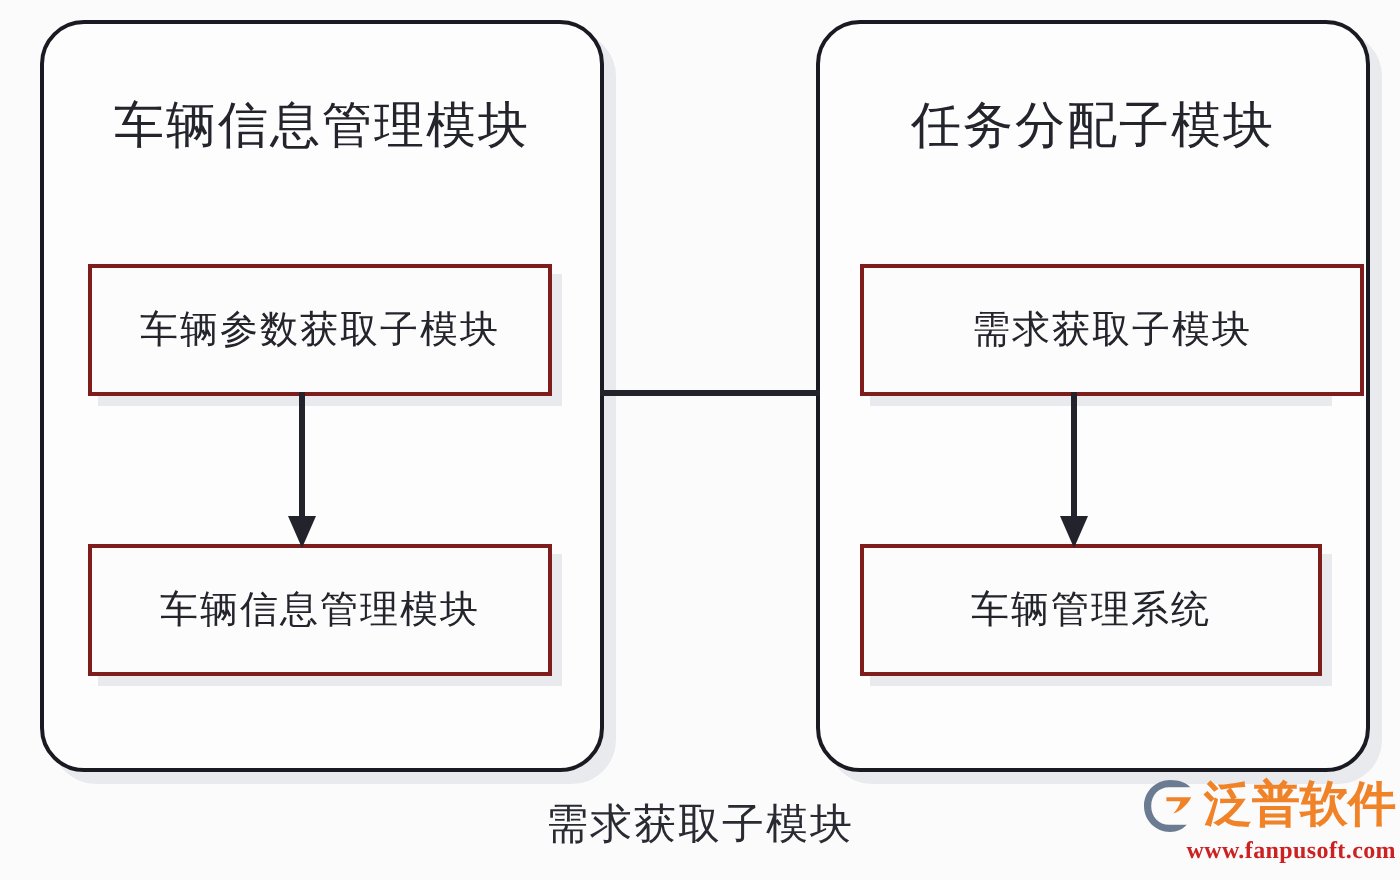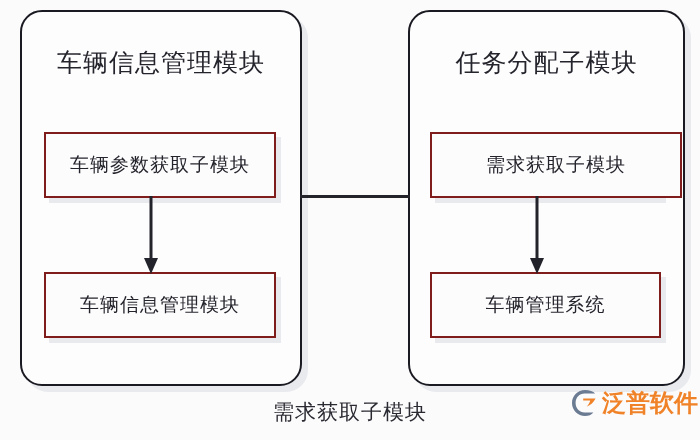--- a/index.html
+++ b/index.html
@@ -198,15 +198,16 @@
   <div id="caption">需求获取子模块</div>
 
   <div id="watermark">
     <div id="wm-top">
       <svg id="wm-mark" viewBox="0 0 28 28">
         <path d="M14 1 C6.8 1 1 6.8 1 14 C1 21.2 6.8 27 14 27 C17.6 27 20.4 25.6 22.4 23.4 L13.6 23.4 C8.4 23.4 4.6 19.4 4.6 14 C4.6 8.6 8.4 4.6 13.6 4.6 L24.2 4.6 C22.2 2.4 18.6 1 14 1 Z" fill="#6b7b92"></path>
         <path d="M12.2 9.6 L24.6 9.6 C22.8 13.2 19.6 16.4 15.6 17.8 C17.6 15.8 18.8 13.4 19.2 11.6 L12.2 11.6 Z" fill="#f08228"></path>
       </svg>
       <span id="wm-brand">泛普软件</span>
     </div>
+    <div id="wm-url">www.fanpusoft.com</div>
   </div>
 
 </div>
 
 </body></html>

